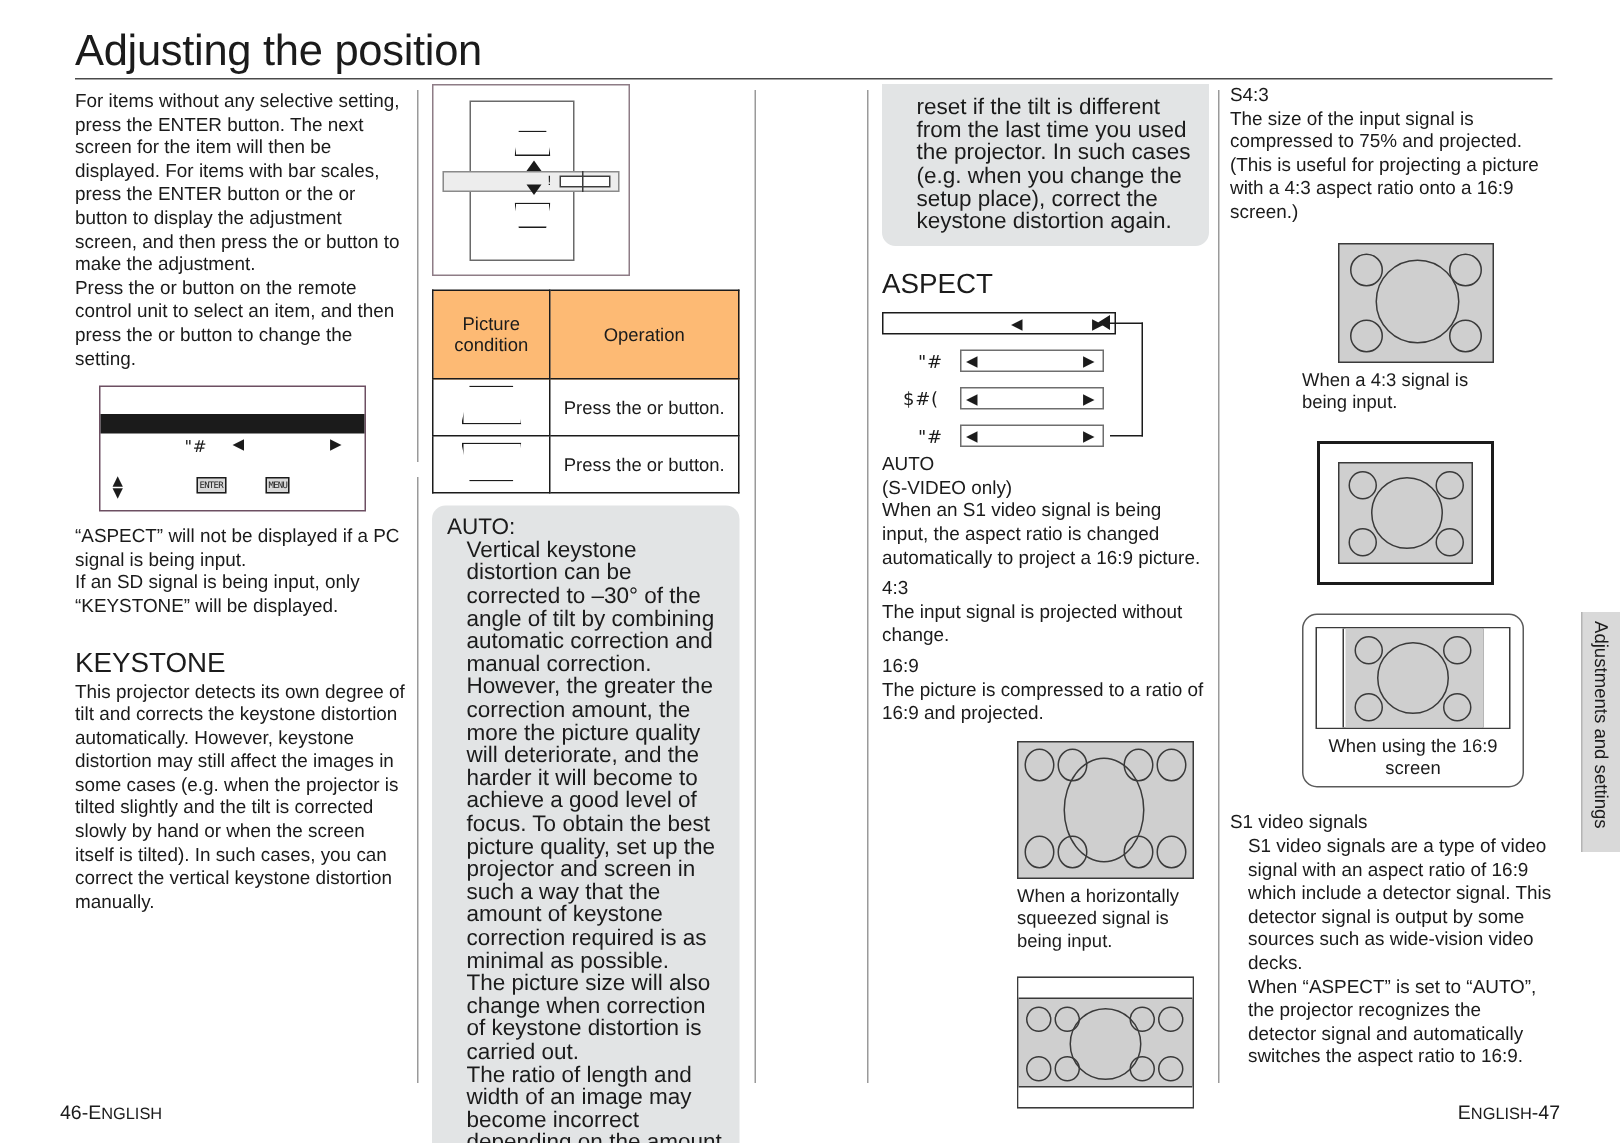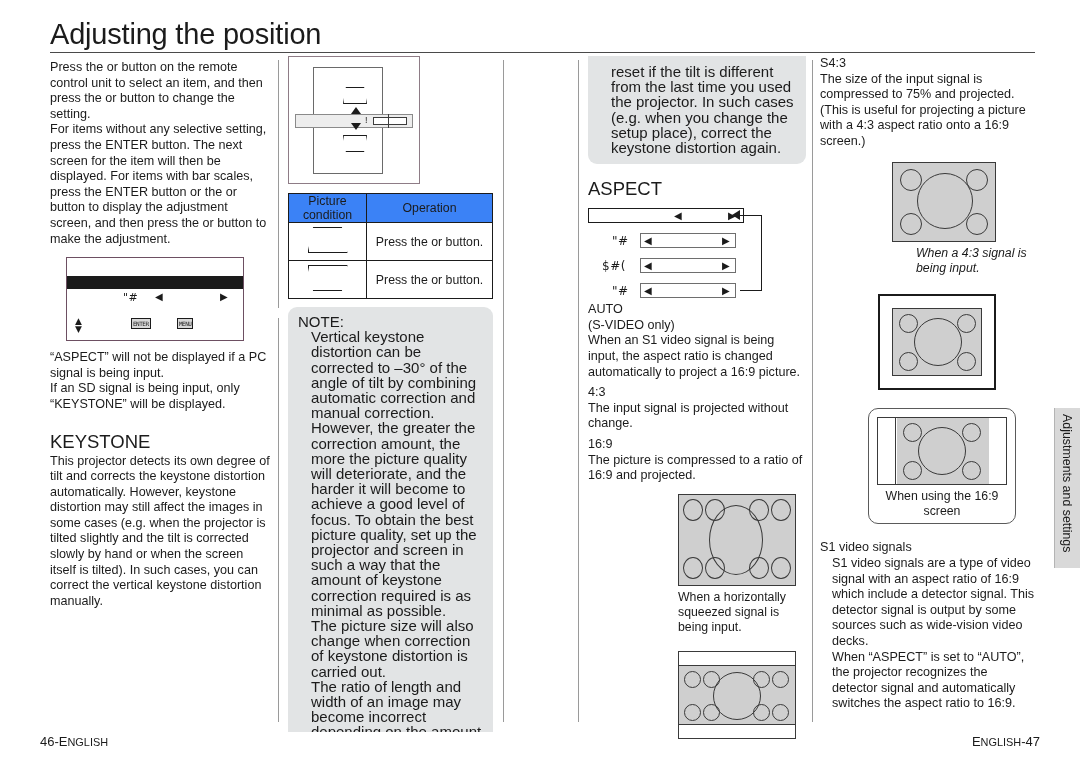--- a/index.html
+++ b/index.html
@@ -176,22 +176,22 @@
     table-layout: fixed;
   }
   table.cond th, table.cond td {
     border: 1px solid #1b1b1b;
     font-weight: 400;
     font-size: 12.3px;
     text-align: center;
     vertical-align: middle;
   }
   table.cond th {
-    background: #3b82f6;
-    padding: 0 2px;
+    background: #fdba74;
+    padding: 15px 2px;
     line-height: 14px;
   }
   table.cond td { padding: 4px 3px; height: 38px; }
   td.opcell { text-align: left; padding-left: 6px; font-size: 12.3px; }
   .trap-cell-up, .trap-cell-dn {
     display: inline-block;
     width: 40px; height: 26px;
     border: 1.2px solid #1b1b1b;
     background: #fff;
   }
@@ -365,22 +365,22 @@
   <div class="title">Adjusting the position</div>
   <div class="title-rule"></div>
 
   <div class="vrule vrule-a"></div>
   <div class="vrule vrule-b"></div>
   <div class="vrule vrule-c"></div>
   <div class="vrule vrule-d"></div>
   <div class="vrule vrule-e"></div>
 
   <div class="col col1">
+    <p>For items without any selective setting, press the ENTER button. The next screen for the item will then be displayed. For items with bar scales, press the ENTER button or the      or      button to display the adjustment screen, and then press the      or      button to make the adjustment.</p>
     <p>Press the      or      button on the remote control unit to select an item, and then press the      or      button to change the setting.</p>
-    <p>For items without any selective setting, press the ENTER button. The next screen for the item will then be displayed. For items with bar scales, press the ENTER button or the      or      button to display the adjustment screen, and then press the      or      button to make the adjustment.</p>
 
     <div class="osd-box">
       <div class="osd-band"></div>
       <div class="osd-glyph osd-g1">"#</div>
       <div class="osd-glyph osd-arrowL">◀</div>
       <div class="osd-glyph osd-arrowR">▶</div>
       <div class="osd-glyph osd-ud">▲<br>▼</div>
       <div class="osd-key osd-k1">ENTER</div>
       <div class="osd-key osd-k2">MENU</div>
     </div>
@@ -420,21 +420,21 @@
       </tr>
       <tr>
         <td><span class="trap-cell-dn"></span></td>
         <td class="opcell">Press the      or      button.</td>
       </tr>
     </tbody>
       </table>
 
     <div style="height:8px"></div>
     <div class="notebox notebox-cut" style="height:425px; overflow:hidden;">
-      <span class="lbl">NOTE:</span>
+      <span class="lbl">AUTO:</span>
       <ul>
         <li>Vertical keystone distortion can be corrected to –30° of the angle of tilt by combining automatic correction and manual correction. However, the greater the correction amount, the more the picture quality will deteriorate, and the harder it will become to achieve a good level of focus. To obtain the best picture quality, set up the projector and screen in such a way that the amount of keystone correction required is as minimal as possible.</li>
         <li>The picture size will also change when correction of keystone distortion is carried out.</li>
         <li>The ratio of length and width of an image may become incorrect depending on the amount of the keystone correction.</li>
         <li>Keystone distortion of the on-screen display will not be corrected.</li>
 
       </ul>
     </div>
   </div>
 
@@ -517,21 +517,21 @@
     <p>The size of the input signal is compressed to 75% and projected. (This is useful for projecting a picture with a 4:3 aspect ratio onto a 16:9 screen.)</p>
 
     <div style="height:12px"></div>
     <div class="pic" style="width:104px; height:80px; margin-left:72px;">
       <div class="circ" style="left:7px;  top:6px;  width:22px; height:22px;"></div>
       <div class="circ" style="left:73px; top:6px;  width:22px; height:22px;"></div>
       <div class="circ" style="left:7px;  top:50px; width:22px; height:22px;"></div>
       <div class="circ" style="left:73px; top:50px; width:22px; height:22px;"></div>
       <div class="circ" style="left:24px; top:10px; width:56px; height:56px;"></div>
     </div>
-    <p class="cap" style="margin-left:96px; width:130px;font-style:italic;">When a 4:3 signal is being input.</p>
+    <p class="cap" style="margin-left:48px; width:130px;">When a 4:3 signal is being input.</p>
 
     <div style="height:18px"></div>
     <div class="screen-frame" style="margin-left:58px;">
       <div class="pic" style="width:90px; height:68px;">
         <div class="circ" style="left:6px;  top:5px;  width:19px; height:19px;"></div>
         <div class="circ" style="left:64px; top:5px;  width:19px; height:19px;"></div>
         <div class="circ" style="left:6px;  top:43px; width:19px; height:19px;"></div>
         <div class="circ" style="left:64px; top:43px; width:19px; height:19px;"></div>
         <div class="circ" style="left:21px; top:9px;  width:48px; height:48px;"></div>
       </div>

